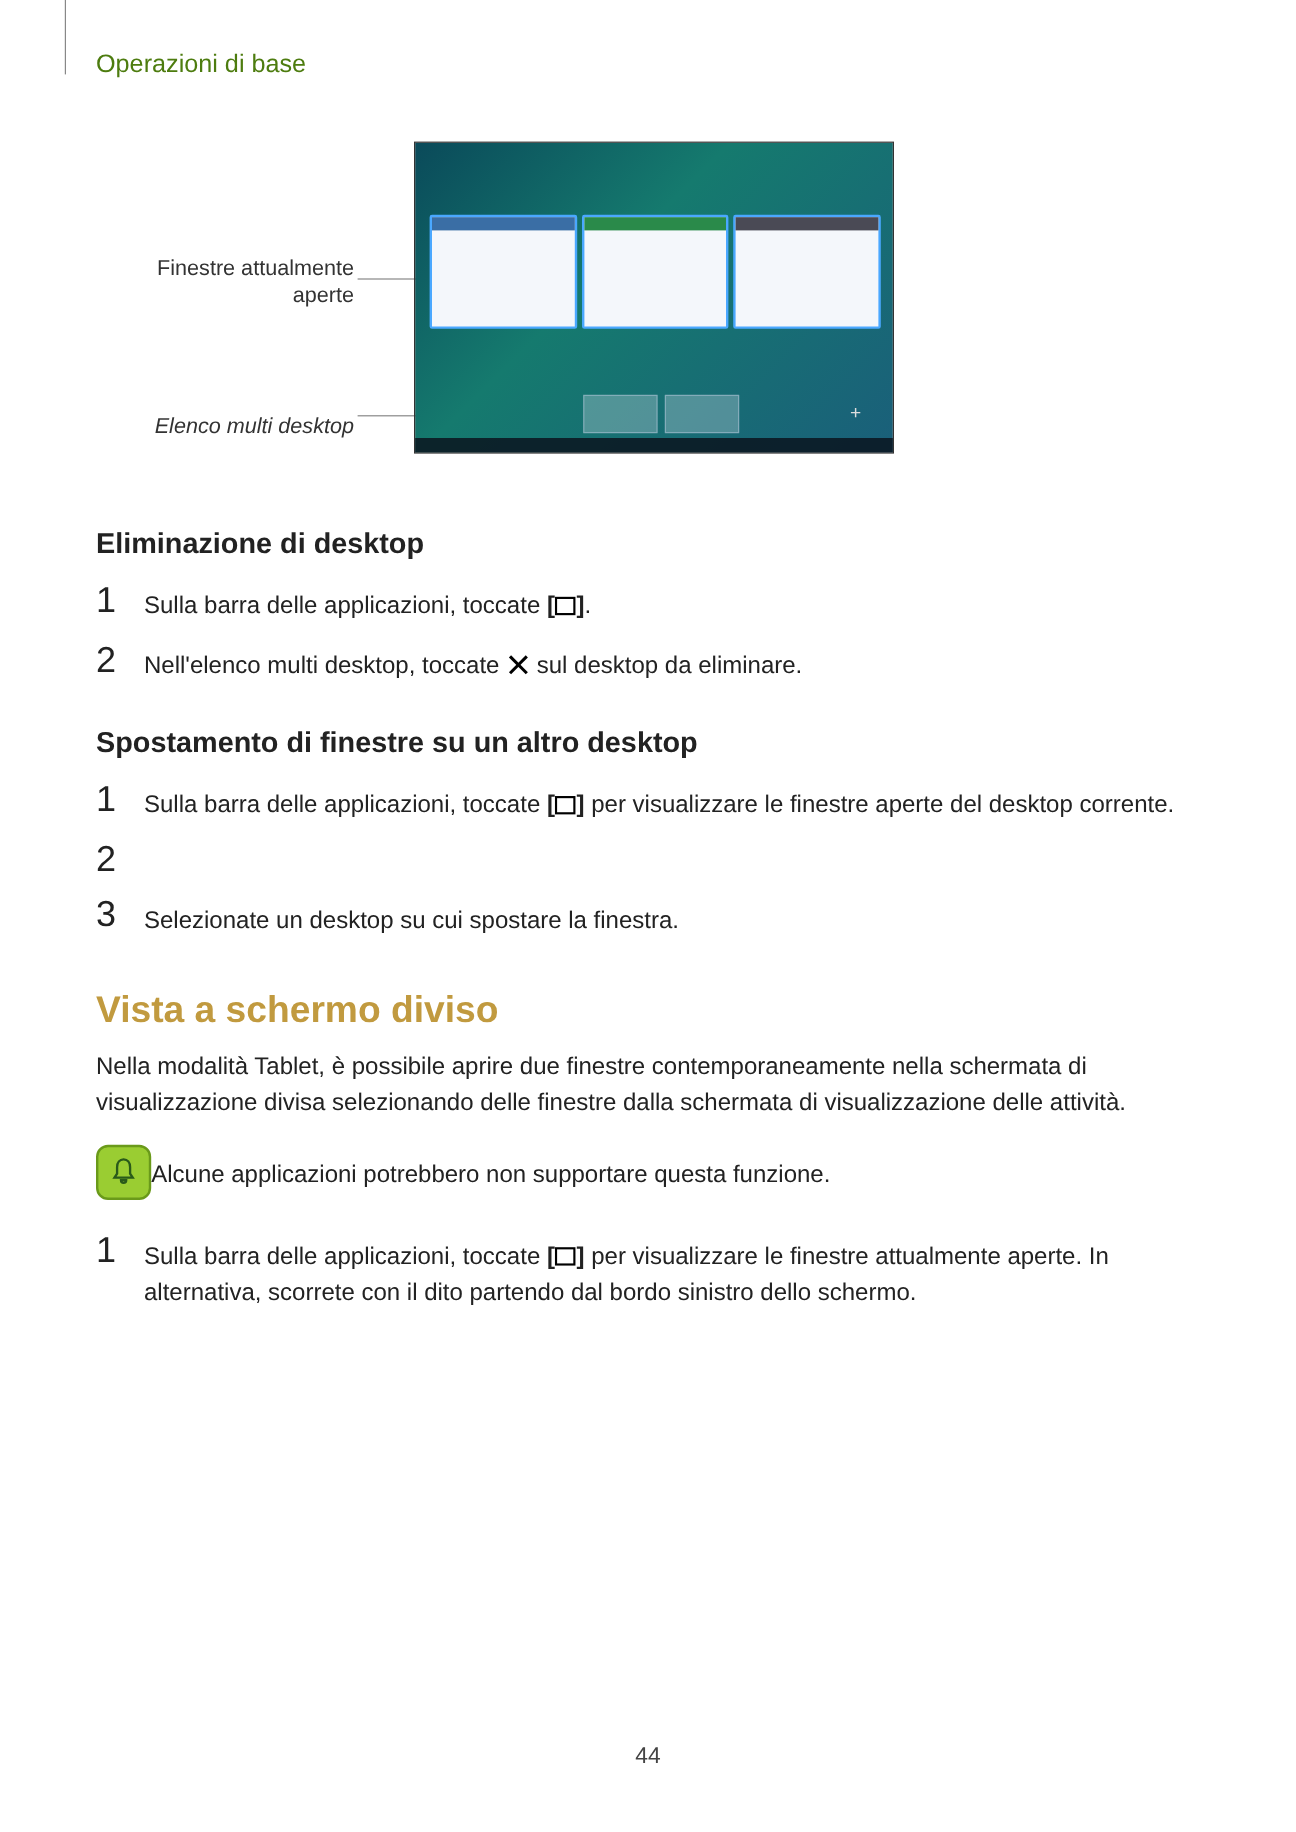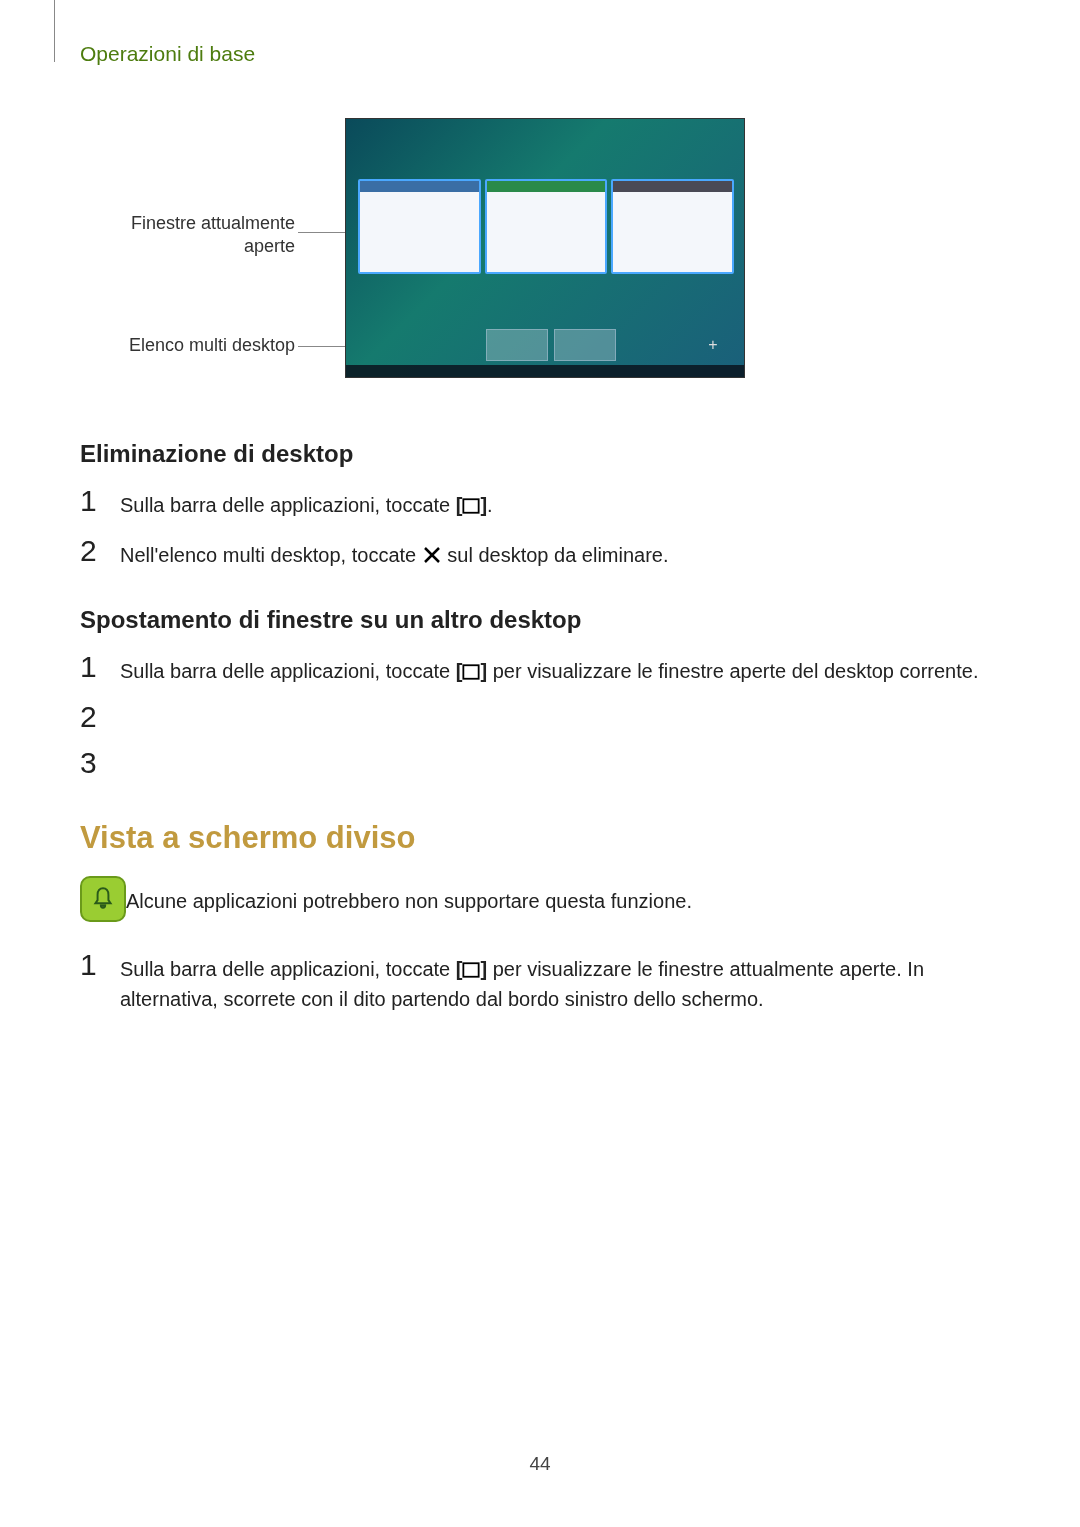--- a/index.html
+++ b/index.html
@@ -37,21 +37,21 @@
     height: 300px;
     margin-bottom: 40px;
   }
   .figure-label {
     position: absolute;
     font-size: 18px;
     color: #333;
     text-align: right;
   }
   .figure-label.l1 { right: 705px; top: 112px; width: 200px; line-height: 1.25; }
-  .figure-label.l2 { right: 705px; top: 235px; width: 200px; }
+  .figure-label.l2 { right: 705px; top: 245px; width: 200px; font-style: italic; }
   .figure-line {
     position: absolute;
     height: 1px;
     background: #888;
   }
   .figure-line.ln1 { left: 218px; top: 132px; width: 70px; }
   .figure-line.ln2 { left: 218px; top: 246px; width: 70px; }
   .screenshot {
     position: absolute;
     right: 255px;
@@ -229,24 +229,26 @@
       <span>Sulla barra delle applicazioni, toccate </span><b>[</b><svg class="inline-icon" width="18" height="18" viewBox="0 0 20 20">
           <rect x="1.5" y="2.5" width="17" height="15" fill="none" stroke="#000" stroke-width="2"></rect>
         </svg><b>]</b><span> per visualizzare le finestre aperte del desktop corrente.</span>
     </div>
   </div>
   <div class="step">
     <div class="step-num">2</div>
   </div>
   <div class="step">
     <div class="step-num">3</div>
+    <div class="step-text">Selezionate un desktop su cui spostare la finestra.</div>
   </div>
 
   <h2 class="accent">Vista a schermo diviso</h2>
 
+  <div class="body-text">Nella modalità Tablet, è possibile aprire due finestre contemporaneamente nella schermata di visualizzazione divisa selezionando delle finestre dalla schermata di visualizzazione delle attività.</div>
 
   <div class="note-row">
     <div class="note-icon">
       <svg width="26" height="26" viewBox="0 0 24 24">
           <path d="M12 2 C9 2 7 4.5 7 8 L7 13 L5 16 L19 16 L17 13 L17 8 C17 4.5 15 2 12 2 Z M10 18 A2 2 0 0 0 14 18 Z" fill="none" stroke="#2a5a1a" stroke-width="1.8"></path>
         </svg>
     </div>
     <div class="note-text">Alcune applicazioni potrebbero non supportare questa funzione.</div>
   </div>
 

